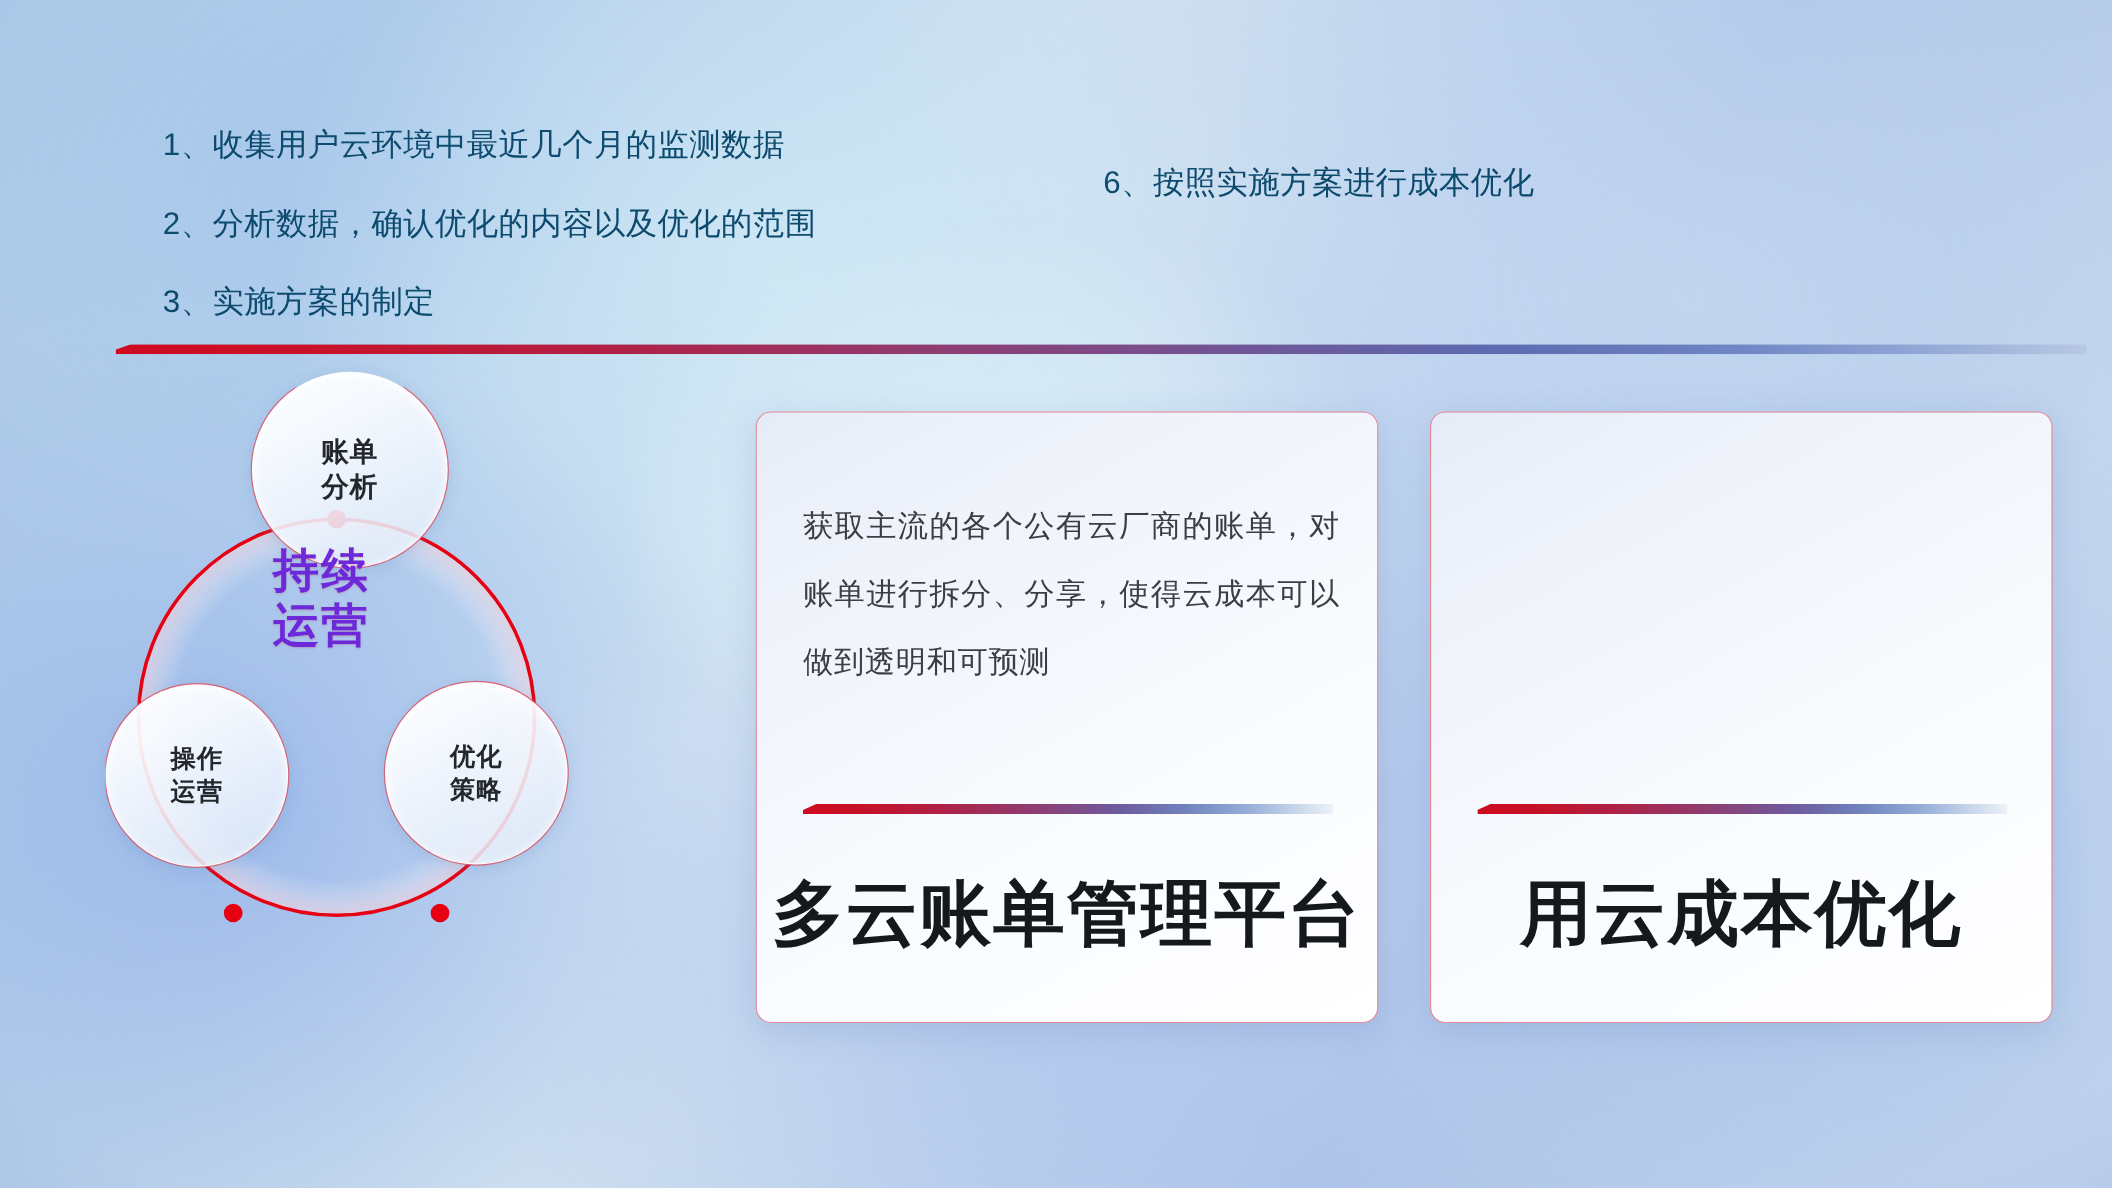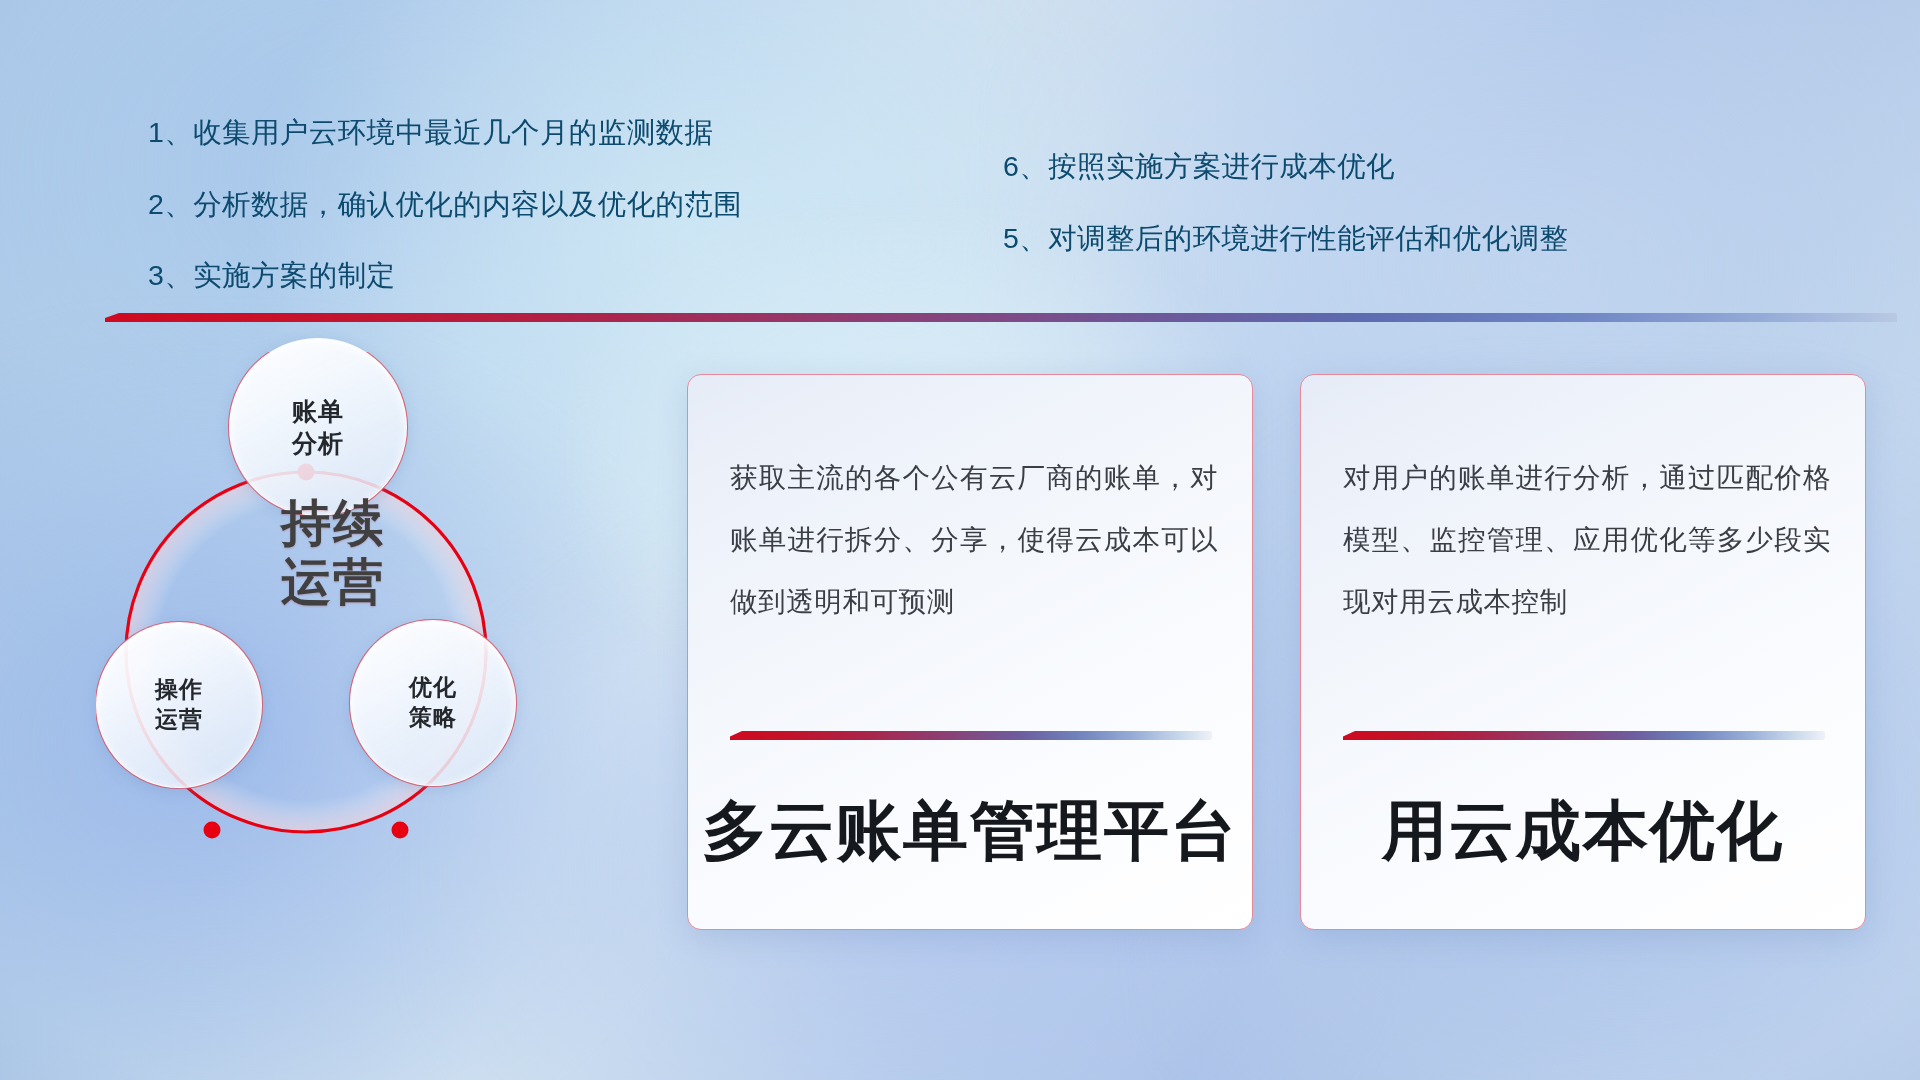--- a/index.html
+++ b/index.html
@@ -119,23 +119,23 @@
     font-size:25px; font-weight:700; color:#24282d;
     line-height:1.3; letter-spacing:1px;
   }
   #nodeTop   { left:133px; top:-14px; width:178px; height:178px; }
   #nodeLeft  { left:0px;   top:270px; width:166px; height:166px; }
   #nodeRight { left:254px; top:268px; width:166px; height:166px; }
   #nodeLeft span, #nodeRight span { font-size:23px; }
 
   #centerLabel {
     position:absolute; left:152px; top:142px;
-    width:170px; text-align:center;
-    color:#404040; font-weight:800;
-    font-size:50px; line-height:1.18; letter-spacing:2px;
+    width:170px; 
+    color:#6d28d9; font-weight:800;
+    font-size:42px; line-height:1.18; letter-spacing:2px;
     text-shadow:0 1px 2px rgba(180,0,20,.22);
   }
   #centerLabel span { display:block; }
 
   
   .card {
     position:absolute; top:374px; width:566px; height:556px;
     border-radius:14px;
     border:1.8px solid #e8899a;
     background:linear-gradient(152deg,
@@ -191,21 +191,20 @@
 </div>
 
 <div id="topList">
   <div class="listCol left">
     <div class="listItem">1、收集用户云环境中最近几个月的监测数据</div>
     <div class="listItem">2、分析数据，确认优化的内容以及优化的范围</div>
     <div class="listItem">3、实施方案的制定</div>
   </div>
   <div class="listCol right">
     <div class="listItem">6、按照实施方案进行成本优化</div>
-    <div class="listItem">5、对调整后的环境进行性能评估和优化调整</div>
   </div>
 </div>
 
 <div id="mainRule"></div>
 
 <div id="venn">
   <svg class="vsvg" width="470" height="590" viewBox="0 0 470 590">
     <defs>
       <radialGradient id="ringGlow" cx="50%" cy="50%" r="50%">
         <stop offset="82%" stop-color="#ffffff" stop-opacity="0"></stop>
@@ -241,16 +240,15 @@
   </div>
 </div>
 
 <div class="card" id="cardLeft">
   <div class="cardBody">获取主流的各个公有云厂商的账单，对账单进行拆分、分享，使得云成本可以做到透明和可预测</div>
   <div class="cardDivider"></div>
   <div class="cardTitle">多云账单管理平台</div>
 </div>
 
 <div class="card" id="cardRight">
-  <div class="cardBody">对用户的账单进行分析，通过匹配价格模型、监控管理、应用优化等多少段实现对用云成本控制</div>
   <div class="cardDivider"></div>
   <div class="cardTitle">用云成本优化</div>
 </div>
 
 </body></html>

